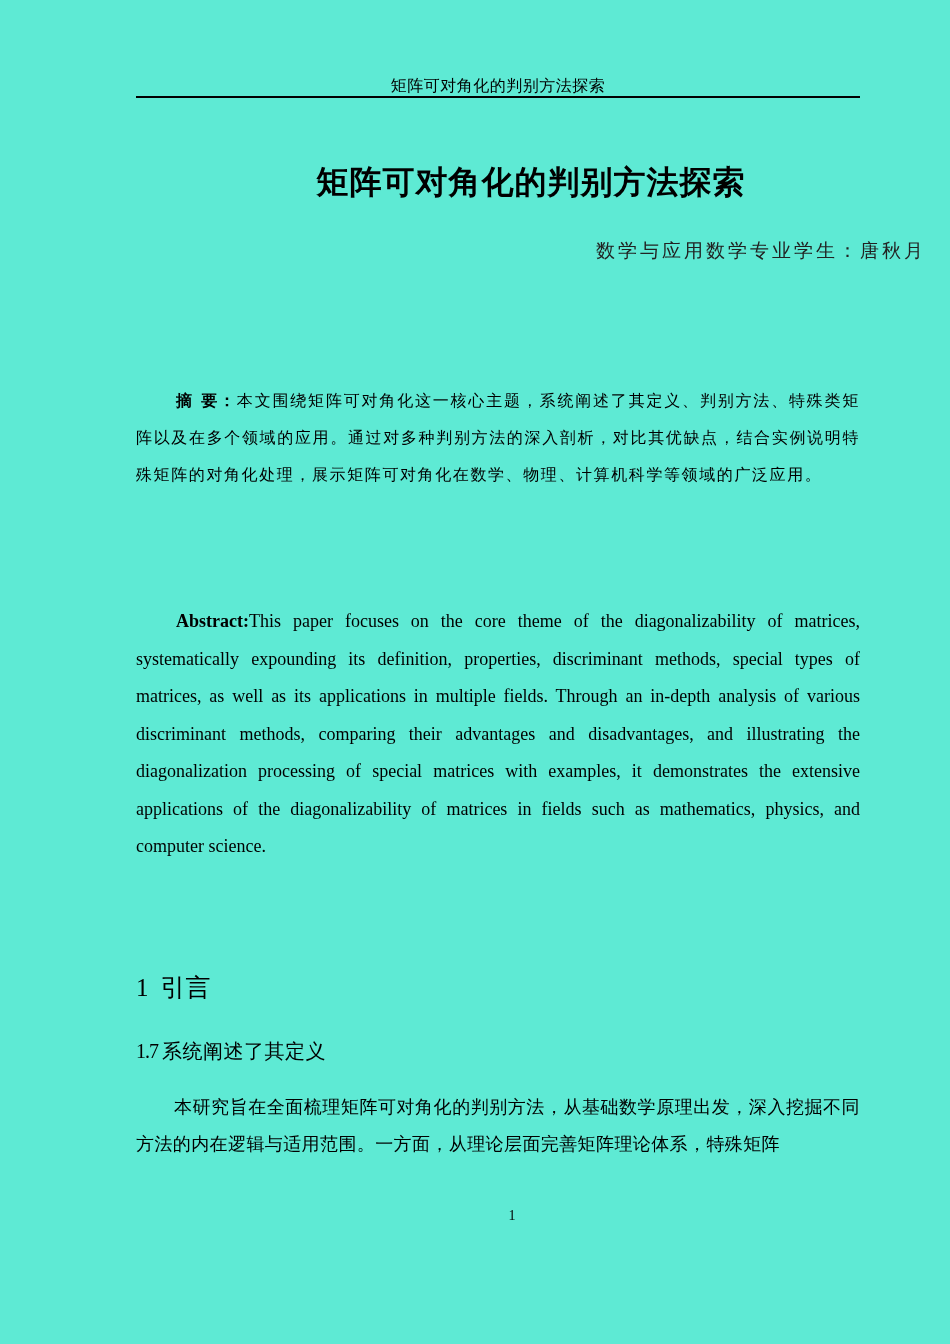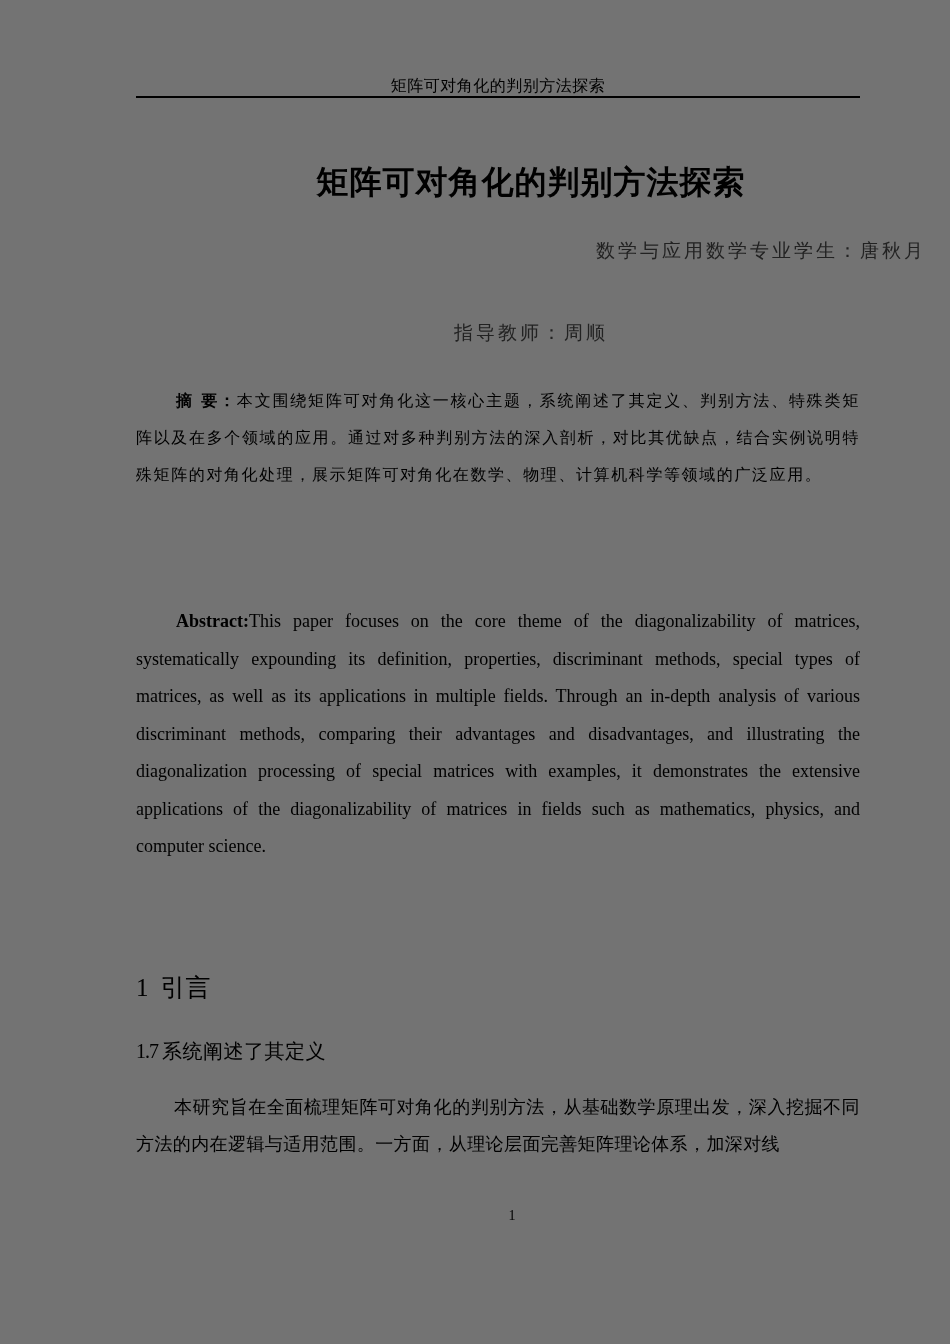--- a/index.html
+++ b/index.html
@@ -1,17 +1,17 @@
 <!DOCTYPE html>
 <html><head>
   <meta charset="utf-8">
   <style>
     html, body { margin: 0; padding: 0; background: #ffffff; }
     body { width: 950px; height: 1344px; position: relative; overflow: hidden; color: #000; font-family: "Liberation Serif", "DejaVu Serif", serif; }
-    .page { position: absolute; left: 0; top: 0; width: 950px; height: 1344px; background: #737373; }
+    .page { position: absolute; left: 0; top: 0; width: 950px; height: 1344px; background: #5eead4; }
     .running-header { position: absolute; left: 136px; width: 724px; top: 76px; text-align: center; font-size: 16px; line-height: 20px; letter-spacing: 0.5px; font-family: "DejaVu Serif", serif; }
     .header-rule { position: absolute; left: 136px; width: 724px; top: 96px; height: 0; border-top: 2px solid #000; }
     .title { position: absolute; left: 136px; width: 790px; top: 160px; text-align: center; font-size: 32px; line-height: 44px; font-weight: bold; font-family: "DejaVu Sans", sans-serif; letter-spacing: 1px; }
     .author { position: absolute; left: 136px; width: 790px; top: 236px; text-align: right; font-size: 19px; line-height: 28px; letter-spacing: 3px; font-family: "DejaVu Sans", sans-serif; font-weight: 300; color: #222; }
     .advisor { position: absolute; left: 136px; width: 790px; top: 318px; text-align: center; font-size: 19px; line-height: 28px; letter-spacing: 3px; font-family: "DejaVu Sans", sans-serif; color: #222; }
     .para-cn { position: absolute; left: 136px; width: 724px; font-size: 16px; line-height: 37px; text-align: justify; text-indent: 40px; font-family: "DejaVu Serif", serif; letter-spacing: 1.6px; }
     .para-en { position: absolute; left: 136px; width: 724px; font-size: 18px; line-height: 37.5px; text-align: justify; text-indent: 40px; font-family: Liberation Serif, serif; }
     .bold { font-weight: bold; }
     .h1 { position: absolute; left: 136px; top: 970px; font-size: 25px; line-height: 36px; font-family: "DejaVu Sans", sans-serif; }
     .h1 .num { font-family: "Liberation Serif", serif; margin-right: 12px; }
@@ -25,29 +25,28 @@
 
 <div class="page">
 
   <div class="running-header">矩阵可对角化的判别方法探索</div>
   <div class="header-rule"></div>
 
   <div class="title">矩阵可对角化的判别方法探索</div>
 
   <div class="author">数学与应用数学专业学生：唐秋月</div>
 
-  <div class="advisor">指导教师：周顺</div>
 
   <div class="para-cn" style="top: 382px;"><span class="bold">摘 要：</span><span>本文围绕矩阵可对角化这一核心主题，系统阐述了其定义、判别方法、特殊类矩阵以及在多个领域的应用。通过对多种判别方法的深入剖析，对比其优缺点，结合实例说明特殊矩阵的对角化处理，展示矩阵可对角化在数学、物理、计算机科学等领域的广泛应用。</span></div>
 
 
   <div class="para-en" style="top: 603px;"><span class="bold">Abstract:</span><span>This paper focuses on the core theme of the diagonalizability of matrices, systematically expounding its definition, properties, discriminant methods, special types of matrices, as well as its applications in multiple fields. Through an in-depth analysis of various discriminant methods, comparing their advantages and disadvantages, and illustrating the diagonalization processing of special matrices with examples, it demonstrates the extensive applications of the diagonalizability of matrices in fields such as mathematics, physics, and computer science.</span></div>
 
 
   <div class="h1"><span class="num">1</span><span>引言</span></div>
 
   <div class="h2"><span class="num">1.7</span><span>系统阐述了其定义</span></div>
 
-  <div class="body-cn">本研究旨在全面梳理矩阵可对角化的判别方法，从基础数学原理出发，深入挖掘不同方法的内在逻辑与适用范围。一方面，从理论层面完善矩阵理论体系，加深对线</div>
+  <div class="body-cn">本研究旨在全面梳理矩阵可对角化的判别方法，从基础数学原理出发，深入挖掘不同方法的内在逻辑与适用范围。一方面，从理论层面完善矩阵理论体系，特殊矩阵</div>
 
   <div class="page-number">1</div>
 
 </div>
 
 </body></html>

